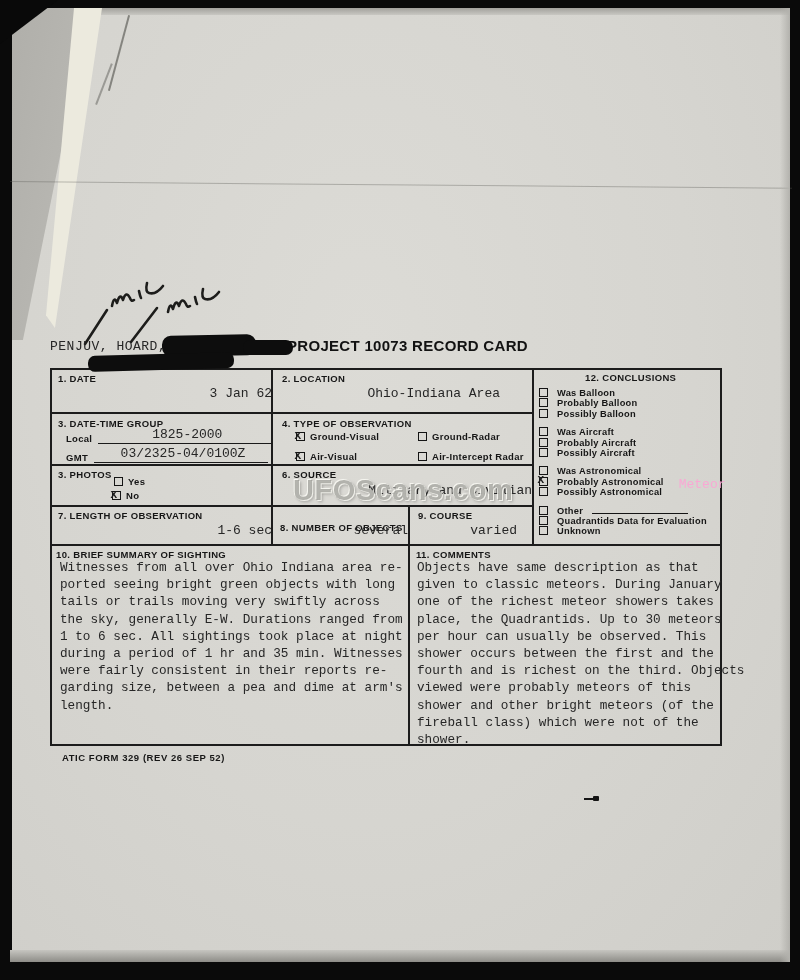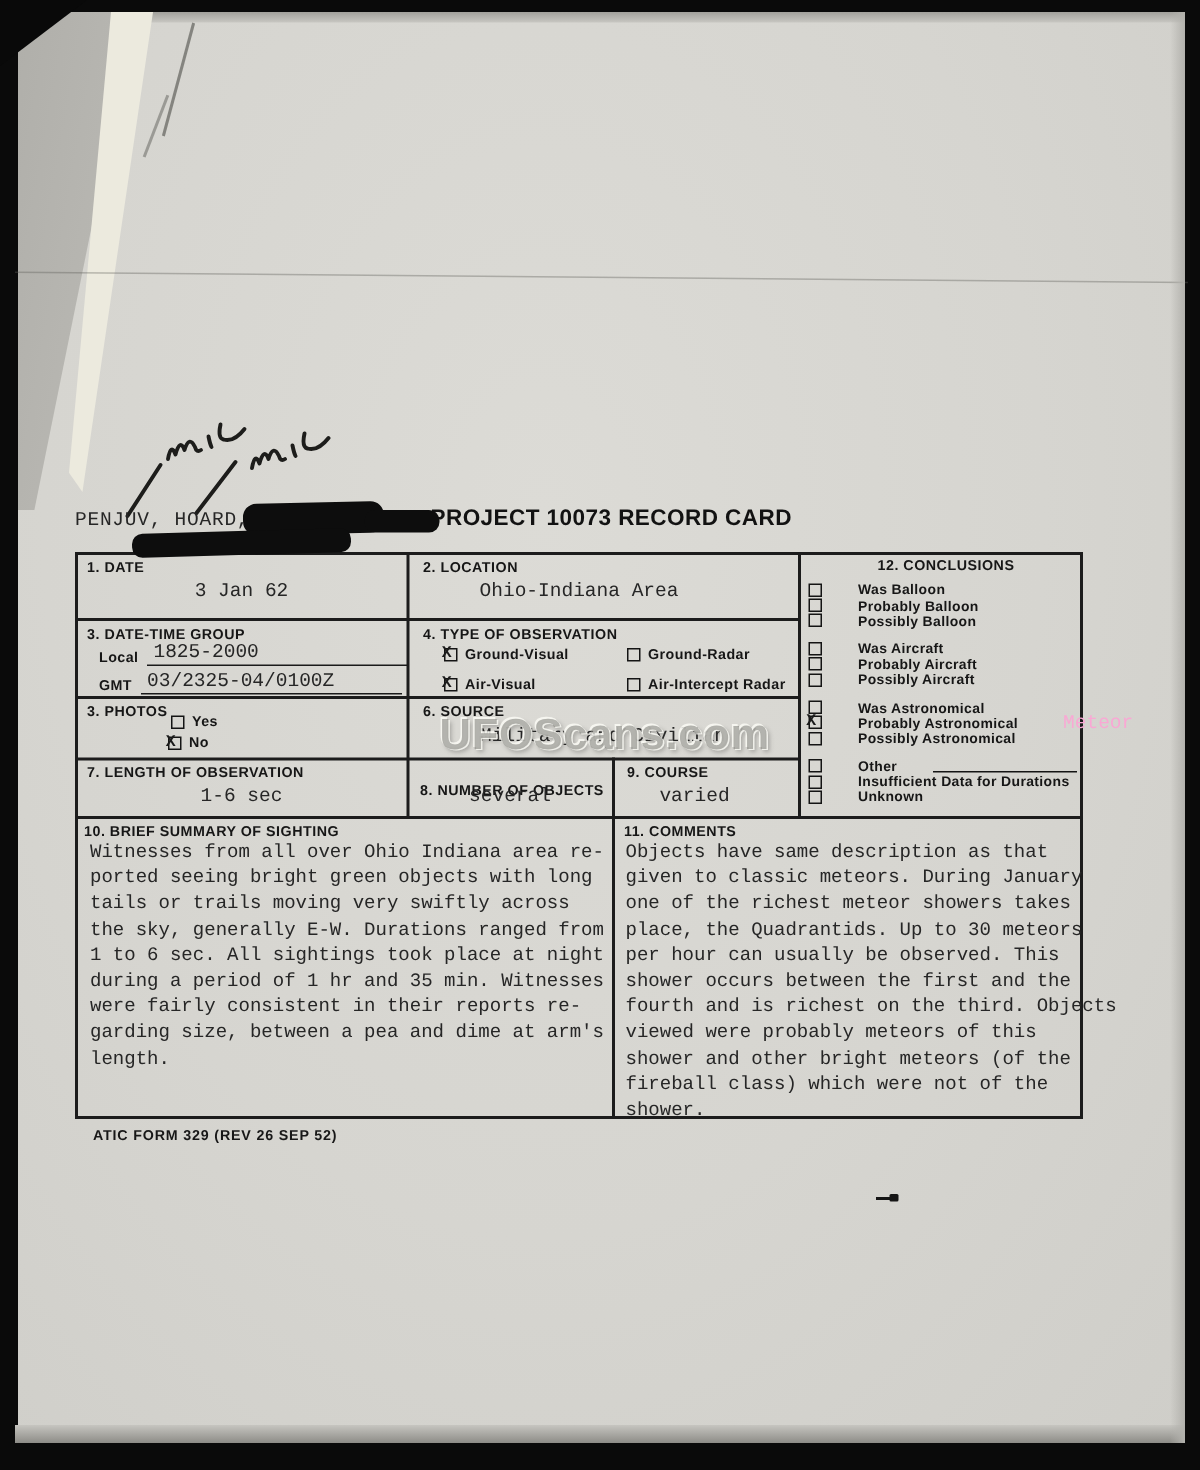--- a/index.html
+++ b/index.html
@@ -37,34 +37,34 @@
   .r2{left:88px;top:354px;width:146px;height:16px;border-radius:7px;transform:rotate(-1.6deg);}
   .doc-title{position:absolute;left:287px;top:337px;z-index:12;
          font:bold 15px "Liberation Sans",sans-serif;color:#121212;letter-spacing:.3px;}
   
   .tl{position:absolute;background:#1c1c1c;z-index:10;}
   
   .flabel{position:absolute;z-index:11;font:bold 9.5px "Liberation Sans",sans-serif;
          color:#161616;letter-spacing:.35px;white-space:nowrap;}
   .tval{position:absolute;z-index:11;font:13px "Liberation Mono","DejaVu Sans Mono",monospace;
          color:#262626;white-space:pre;}
-  .center{text-align:center;}
-  .dtg-row{position:absolute;z-index:11;display:flex;align-items:flex-end;gap:6px;}
+  .center{text-align:right;}
+  .dtg-row{position:absolute;z-index:11;display:flex;align-items:flex-end;gap:6px;text-align:center;}
   .dtg-row .flabel2{font:bold 9.5px "Liberation Sans",sans-serif;color:#161616;letter-spacing:.3px;}
   .uval{display:inline-block;width:170px;border-bottom:1.4px solid #1a1a1a;padding:0 0 1px 4px;
          font:13px "Liberation Mono","DejaVu Sans Mono",monospace;color:#262626;}
   
   .opt{position:absolute;z-index:11;display:flex;align-items:center;gap:5px;}
   .opt .ol{font:bold 9.5px "Liberation Sans",sans-serif;color:#161616;letter-spacing:.3px;white-space:nowrap;}
   .cb{display:inline-block;width:7px;height:7px;border:1.2px solid #141414;position:relative;flex:0 0 auto;}
   .cb.checked::after{content:"X";position:absolute;left:-2.5px;top:-3.5px;
          font:600 11px "Liberation Mono","DejaVu Sans Mono",monospace;color:#1b1b1b;}
   
   .concl{position:absolute;left:539px;top:388px;width:188px;z-index:11;}
-  .crow{display:flex;align-items:center;gap:24px;height:10.4px;}
+  .crow{display:flex;gap:9px;height:10.4px;}
   .crow .cl{font:bold 9.3px "Liberation Sans",sans-serif;color:#161616;letter-spacing:.25px;white-space:nowrap;}
   .crow.g-gap{margin-top:8px;}
   .crow .note{font:13px "Liberation Mono","DejaVu Sans Mono",monospace;color:#f9a8d4;
          margin-left:6px;white-space:nowrap;}
   .crow .oline{flex:0 0 auto;width:96px;border-bottom:1.1px solid #141414;height:7px;}
   
   .block{position:absolute;z-index:11;font:12.7px "Liberation Mono","DejaVu Sans Mono",monospace;
          color:#262626;white-space:pre;line-height:17.2px;}
   
   .watermark{position:absolute;left:293px;top:474px;z-index:30;
@@ -235,21 +235,21 @@
     <span class="cb"></span>
     <span class="cl">Possibly Astronomical</span>
   </div>
   <div class="crow g-gap">
     <span class="cb"></span>
     <span class="cl">Other</span>
     <span class="oline"></span>
   </div>
   <div class="crow">
     <span class="cb"></span>
-    <span class="cl">Insufficient Data for Durations</span>
+    <span class="cl">Quadrantids Data for Evaluation</span>
   </div>
   <div class="crow">
     <span class="cb"></span>
     <span class="cl">Unknown</span>
   </div>
 </div>
 
 <div class="watermark">UFOScans.com</div>
 
 <div class="form-footer">ATIC FORM 329 (REV 26 SEP 52)</div>

